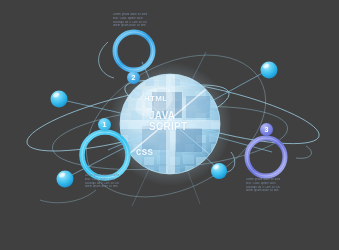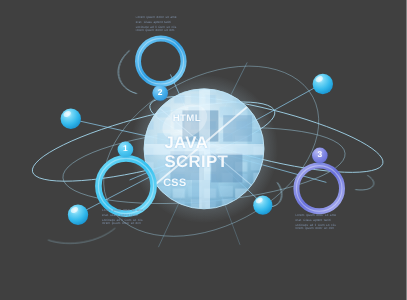--- a/index.html
+++ b/index.html
@@ -80,22 +80,22 @@
   }
   .globe-label {
     display: block;
     font-weight: 700;
     color: #ffffff;
     text-shadow: 0 0 1.5px rgba(120,180,225,0.85);
     letter-spacing: 0.3px;
     opacity: 0.9;
   }
   #globe-label-html { font-size: 8px; margin-left: 11px; }
-  #globe-label-js   { font-size: 14px; margin-top: 7px; margin-left: 4px; }
-  #globe-label-css  { font-size: 9px; margin-top: 5px; margin-left: 3px; }
+  #globe-label-js   { font-size: 10px; margin-top: 7px; margin-left: 16px; }
+  #globe-label-css  { font-size: 9px; margin-top: 16px; margin-left: 3px; font-family: Liberation Mono, monospace; }
 </style>
 </head>
 <body>
 
 <div id="infographic">
 
   <svg id="scene-svg" viewBox="0 0 339 250">
     <defs>
 
       <radialGradient id="gGlobe" cx="38%" cy="30%" r="78%">

